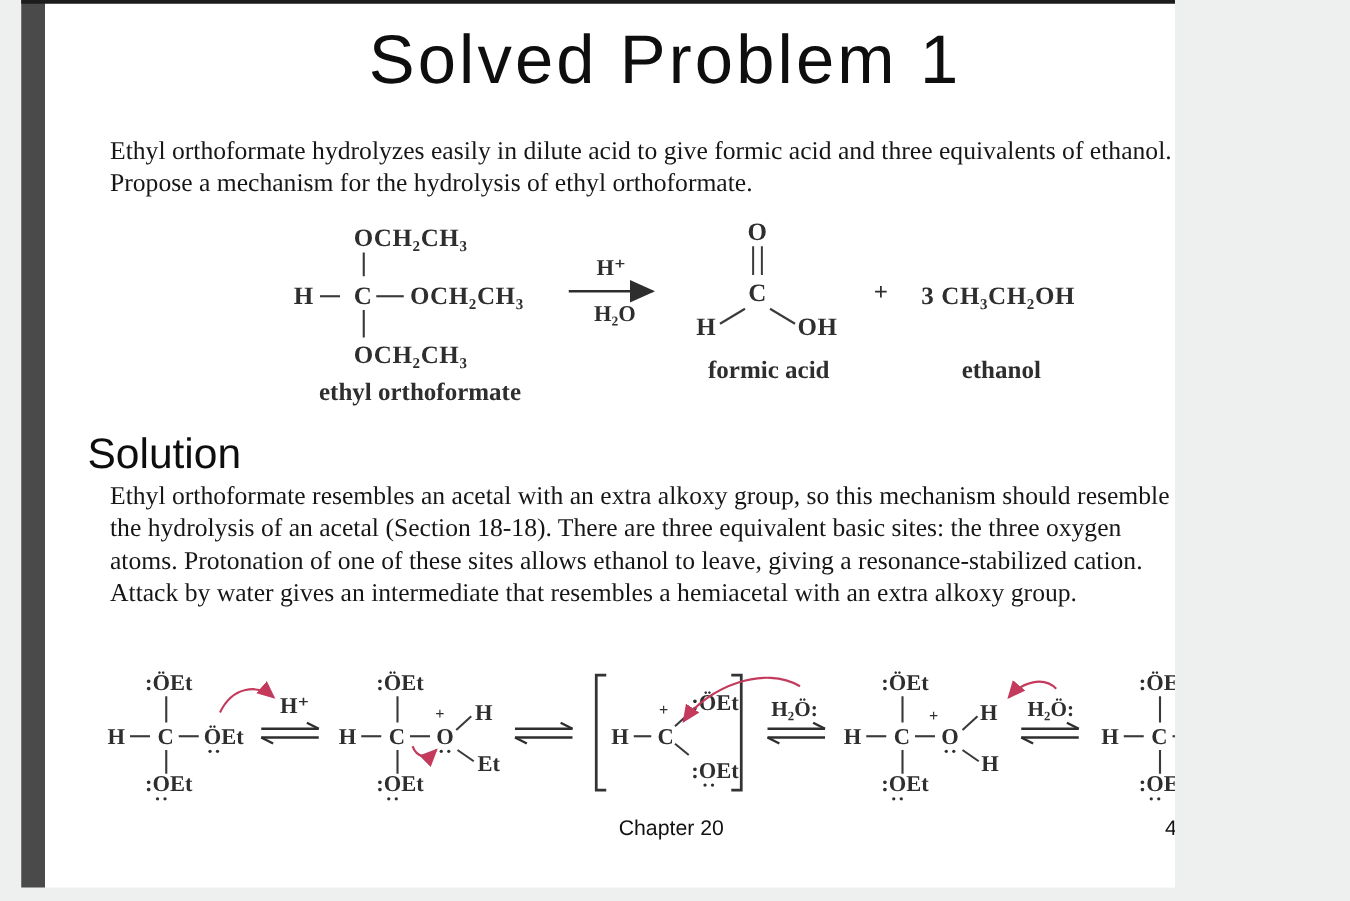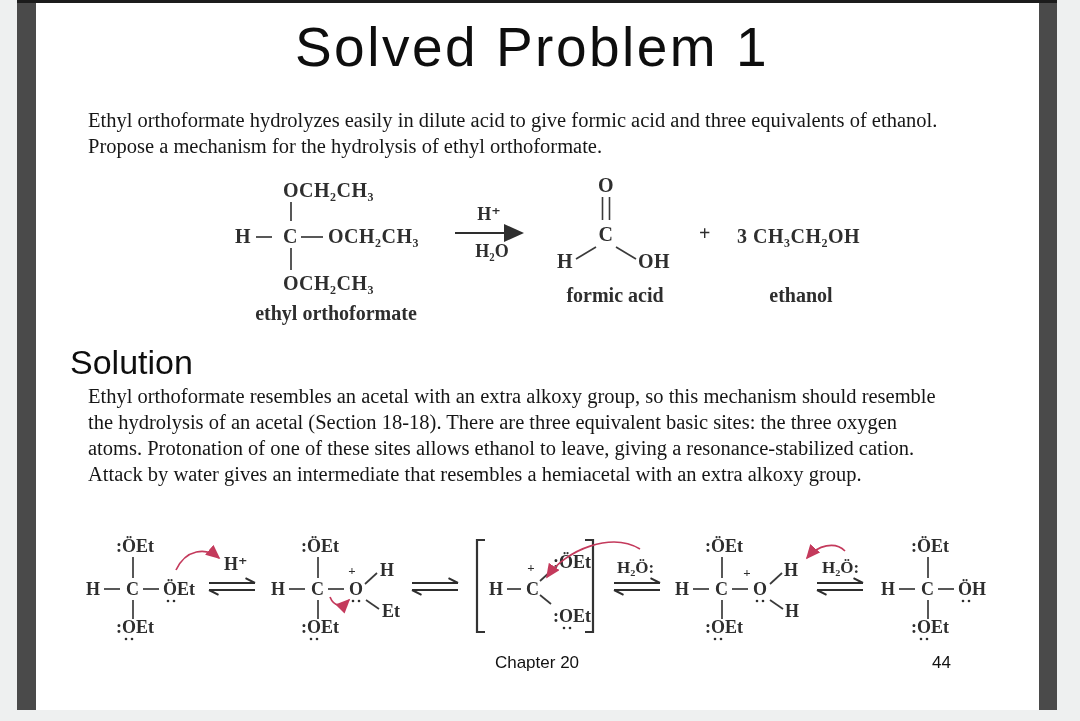--- a/index.html
+++ b/index.html
@@ -1,16 +1,16 @@
 <!DOCTYPE html>
 <html><head>
 <meta charset="utf-8">
 <style>
   html,body { margin:0; padding:0; background:#eef0f0; }
-  .stage { position:relative; width:1080px; height:721px; background:#fde047; overflow:hidden; }
+  .stage { position:relative; width:940px; height:721px; background:#fde047; overflow:hidden; }
   svg { display:block; }
   text { fill:#1a1a1a; }
   .title   { font-family:"Liberation Sans","DejaVu Sans",sans-serif; font-size:55px; letter-spacing:2.5px; fill:#0e0e0e; }
   .heading { font-family:"Liberation Sans","DejaVu Sans",sans-serif; font-size:34px; fill:#0e0e0e; }
   .body    { font-family:"Liberation Serif","DejaVu Serif",serif; font-size:20.5px; fill:#161616; }
   .chem    { font-family:"Liberation Serif","DejaVu Serif",serif; font-weight:bold; fill:#2e2e2e; }
   .f20 { font-size:20px; letter-spacing:0.5px; }
   .f18 { font-size:18px; }
   .f17 { font-size:17px; }
   .f13 { font-size:13px; }

